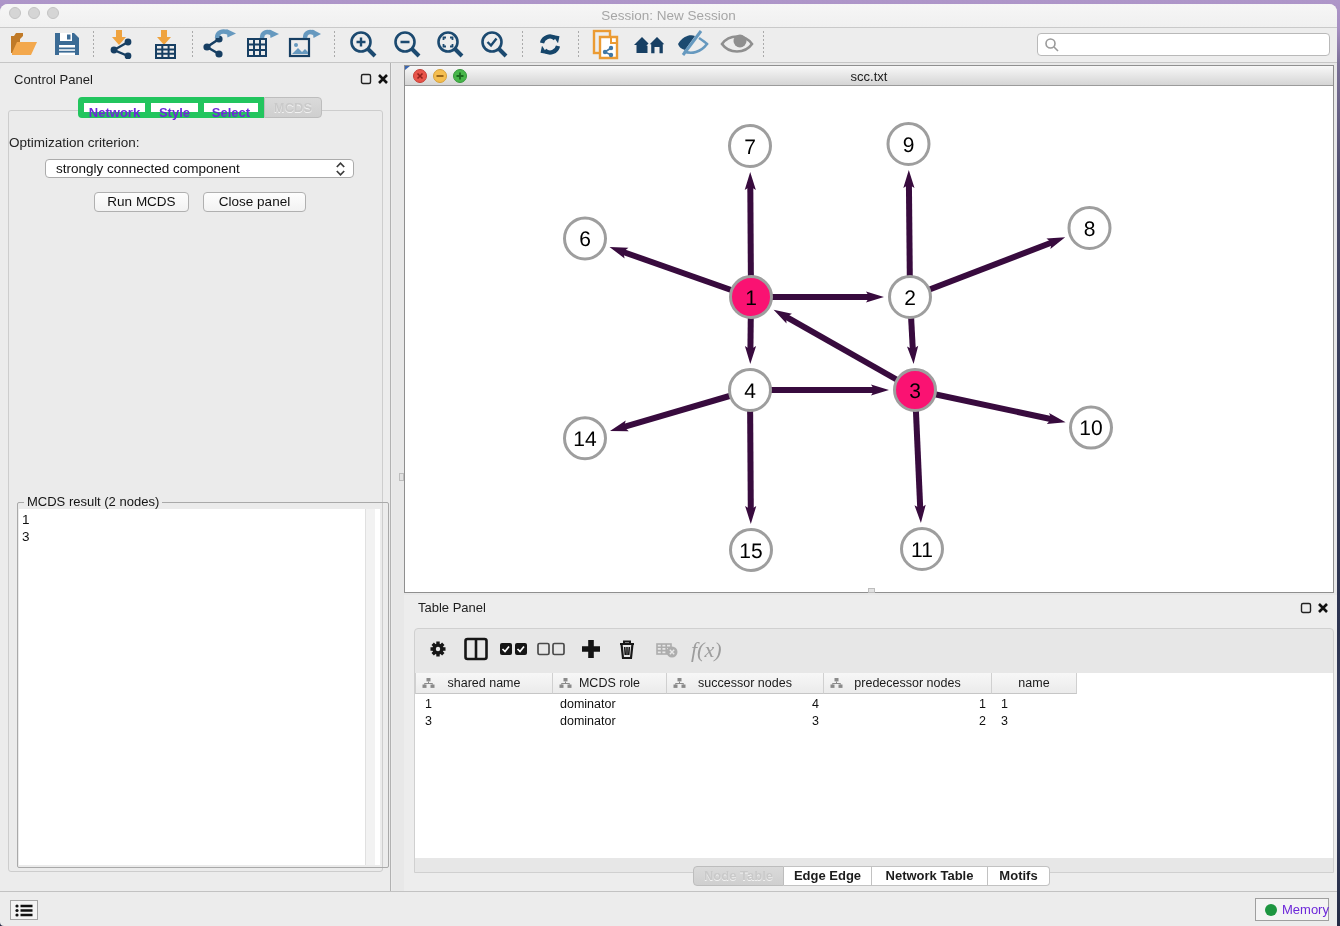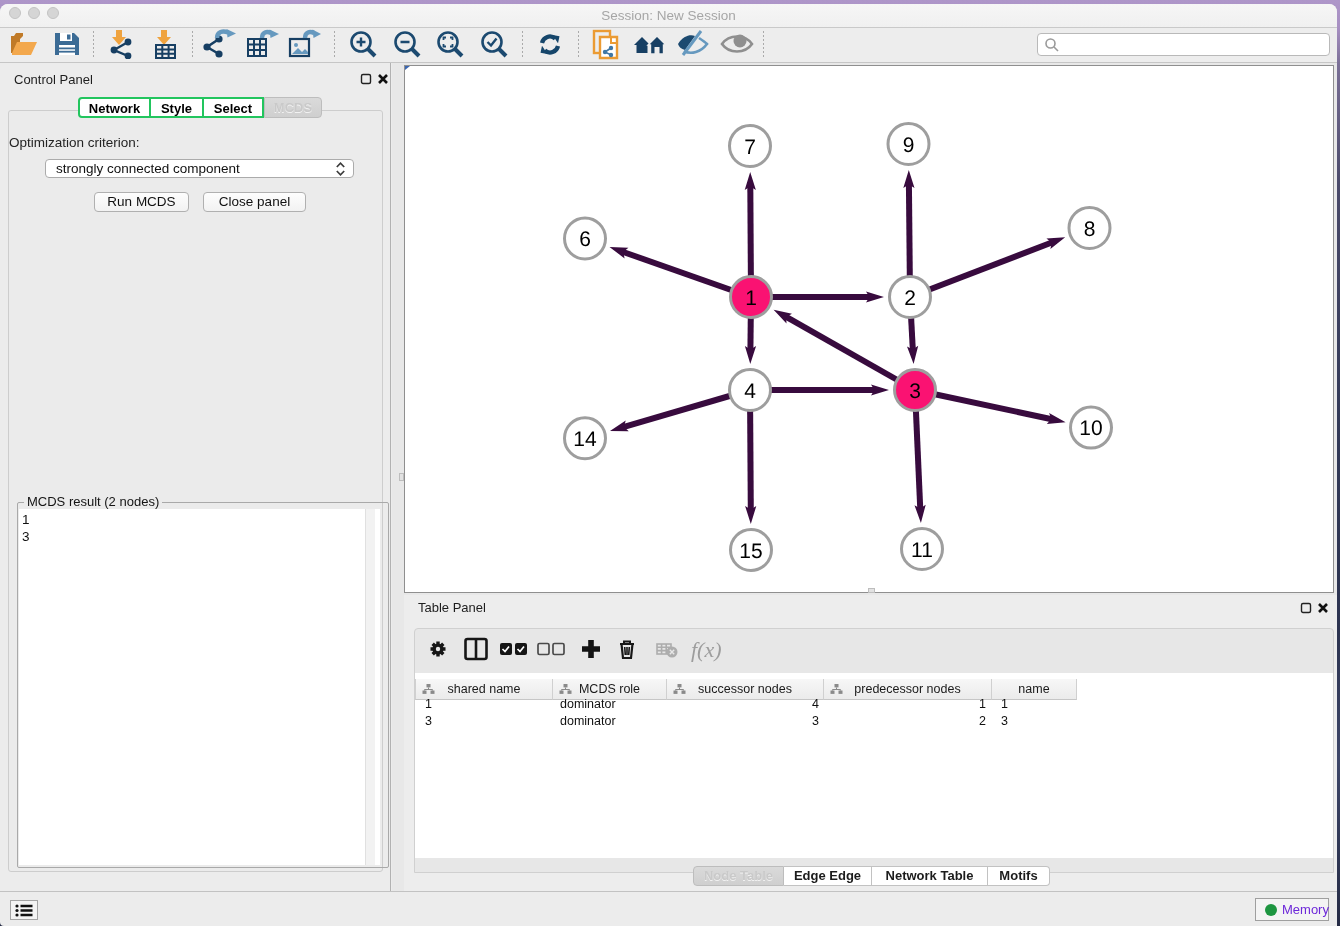--- a/index.html
+++ b/index.html
@@ -30,22 +30,22 @@
 .cp { position:absolute; left:0; top:59px; width:391px; height:828px;
   background:#ececec; border-right:1px solid #b2b2b2; }
 .desktop { position:absolute; left:392px; top:59px; width:945px; height:828px;
   background:#e8e8e8; }
 .statusbar { position:absolute; left:0; top:887px; width:1337px; height:31px;
   background:#ececec; border-top:1px solid #c2c2c2; }
 
 .cphead { position:absolute; left:14px; top:9px; font-size:13px; color:#1e1e1e; }
 .paneicons { position:absolute; top:9px; }
 .tabs { position:absolute; top:34px; left:78px; height:21px; z-index:2; }
-.tab { position:absolute; top:0; height:21px; background:#fff; border:2px solid #22c55e;
-  font-size:13px; font-weight:700; color:#000000; text-align:center; line-height:19px; }
+.tab { position:absolute; top:0; height:21px; background:#fff; border:6px solid #22c55e;
+  font-size:13px; font-weight:700; color:#6d28d9; text-align:center; line-height:19px; }
 .tabsel { background:linear-gradient(#dadada,#cfcfcf); color:#c9c9c9;
   text-shadow:0 1px 0 #f2f2f2; border:1px solid #bdbdbd; }
 .cpbody { position:absolute; left:8px; top:47px; width:375px; height:762px;
   background:#ebebeb; border:1px solid #cdcdcd; border-radius:3px; }
 .optlabel { position:absolute; top:24px; width:100%; text-align:left; font-size:13.5px; color:#242424; }
 .combo { position:absolute; left:36px; top:48px; width:309px; height:19px;
   background:#fff; border:1px solid #ababab; border-radius:4px;
   font-size:13.5px; color:#111; line-height:17px; padding-left:10px; }
 .btn { position:absolute; top:81px; height:20px; background:linear-gradient(#fdfdfd,#f2f2f2);
   border:1px solid #b0b0b0; border-radius:4px; font-size:13.5px; color:#111;
@@ -63,21 +63,21 @@
 .nettitle { position:absolute; left:0; top:0; width:100%; height:20px;
   background:linear-gradient(#f8f8f8,#d5d5d5); border-bottom:1px solid #9b9b9b; }
 .nettitle .t { position:absolute; width:100%; text-align:center; top:3px; font-size:13px; color:#1a1a1a; }
 .canvas { position:absolute; left:0; top:20px; width:928px; height:506px; background:#fff; }
 
 .tp { position:absolute; left:12px; top:532px; width:933px; height:296px; background:#ededed; }
 .tphead { position:absolute; left:14px; top:5px; font-size:13px; color:#1e1e1e; }
 .tpbody { position:absolute; left:10px; top:33px; width:920px; height:245px;
   background:#e7e7e7; border:1px solid #d0d0d0; border-radius:4px 4px 0 0; }
 .tbl { position:absolute; left:0; top:44px; width:918px; height:185px; background:#fff; }
-.th { position:absolute; top:6px; height:21px; background:linear-gradient(#f7f7f7,#ebebeb);
+.th { position:absolute; top:0; height:21px; background:linear-gradient(#f7f7f7,#ebebeb);
   border-right:1px solid #d0d0d0; border-bottom:1px solid #c6c6c6;
   font-size:12.5px; color:#1a1a1a; line-height:21px; text-align:center; }
 .th svg { position:absolute; left:6px; top:4px; }
 .td { position:absolute; height:18px; font-size:12.5px; color:#111; line-height:18px; }
 .btabs { position:absolute; top:271px; left:280px; height:20px; }
 .btab { position:absolute; top:0; height:20px; background:#fff; border:1px solid #c2c2c2;
   font-size:13px; font-weight:700; color:#1c1c1c; text-align:center; line-height:18px; }
 .btab.tabsel { background:linear-gradient(#dadada,#cfcfcf); color:#c9c9c9; text-shadow:0 1px 0 #f2f2f2; border:1px solid #bdbdbd; }
 .memory { position:absolute; right:8px; top:6px; width:74px; height:23px;
   background:#f4f4f4; border:1px solid #9f9f9f; font-size:13px; color:#6d28d9;
@@ -236,20 +236,31 @@
           <div class="mcdstxt">1<br>3</div>
         </div>
       </div>
     </div>
   </div>
   <div class="desktop">
     <div class="netwin">
       <svg width="5" height="4" viewBox="0 0 5 4" style="position:absolute;left:0;top:0;z-index:3">
           <path d="M0 0 L5 0 L0 4 Z" fill="#3b66b0"></path>
         </svg>
+      <div class="nettitle">
+        <svg width="70" height="20" viewBox="0 0 70 20" style="position:absolute;left:6px;top:0">
+          <circle cx="9" cy="10" r="6.5" fill="#e8544a" stroke="#c43f36" stroke-width="1"></circle>
+          <path d="M6.5 7.5 L11.5 12.5 M11.5 7.5 L6.5 12.5" stroke="#91201c" stroke-width="1.6"></path>
+          <circle cx="29" cy="10" r="6.5" fill="#f5bE4f" stroke="#d6a13a" stroke-width="1"></circle>
+          <path d="M25.5 10 h7" stroke="#99671a" stroke-width="1.8"></path>
+          <circle cx="49" cy="10" r="6.5" fill="#47b64a" stroke="#36983c" stroke-width="1"></circle>
+          <path d="M45.5 10 h7 M49 6.5 v7" stroke="#1a691f" stroke-width="1.8"></path>
+        </svg>
+        <div class="t">scc.txt</div>
+      </div>
       <div class="canvas">
         <svg width="928" height="506" viewBox="405 86 928 506">
           <g stroke="#380b3e" stroke-width="6">
             <line x1="751" y1="297" x2="750.3" y2="185.0"></line>
             <line x1="751" y1="297" x2="621.8" y2="251.5"></line>
             <line x1="751" y1="297" x2="871.0" y2="297.0"></line>
             <line x1="751" y1="297" x2="750.4" y2="351.0"></line>
             <line x1="910" y1="297" x2="908.9" y2="183.0"></line>
             <line x1="910" y1="297" x2="1053.1" y2="242.0"></line>
             <line x1="910" y1="297" x2="912.9" y2="351.1"></line>

